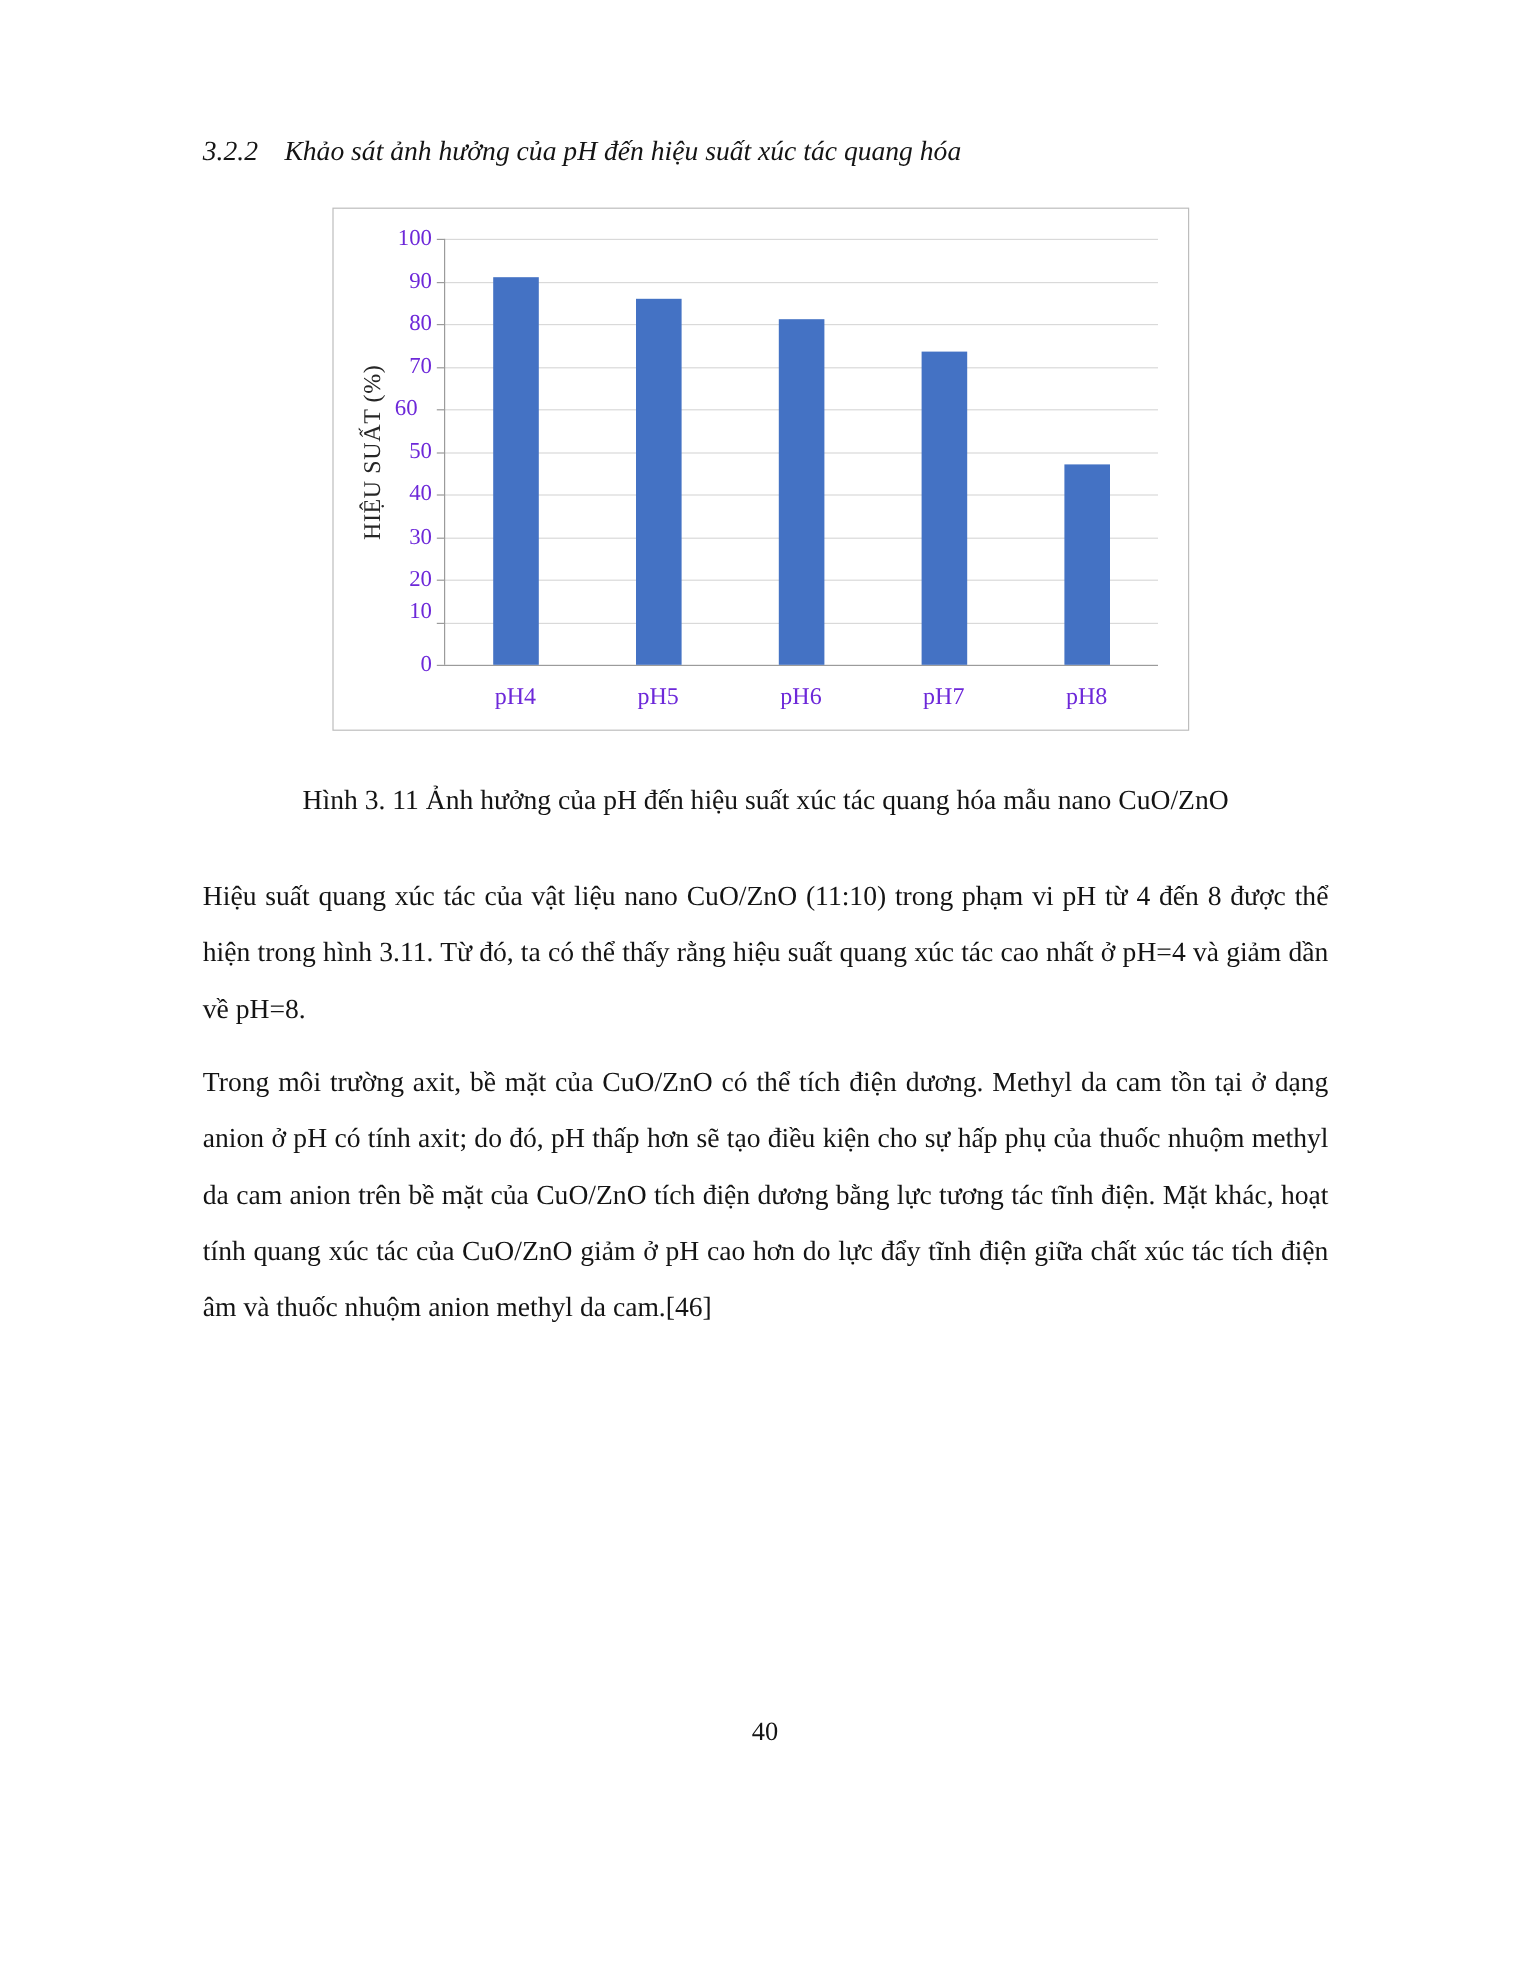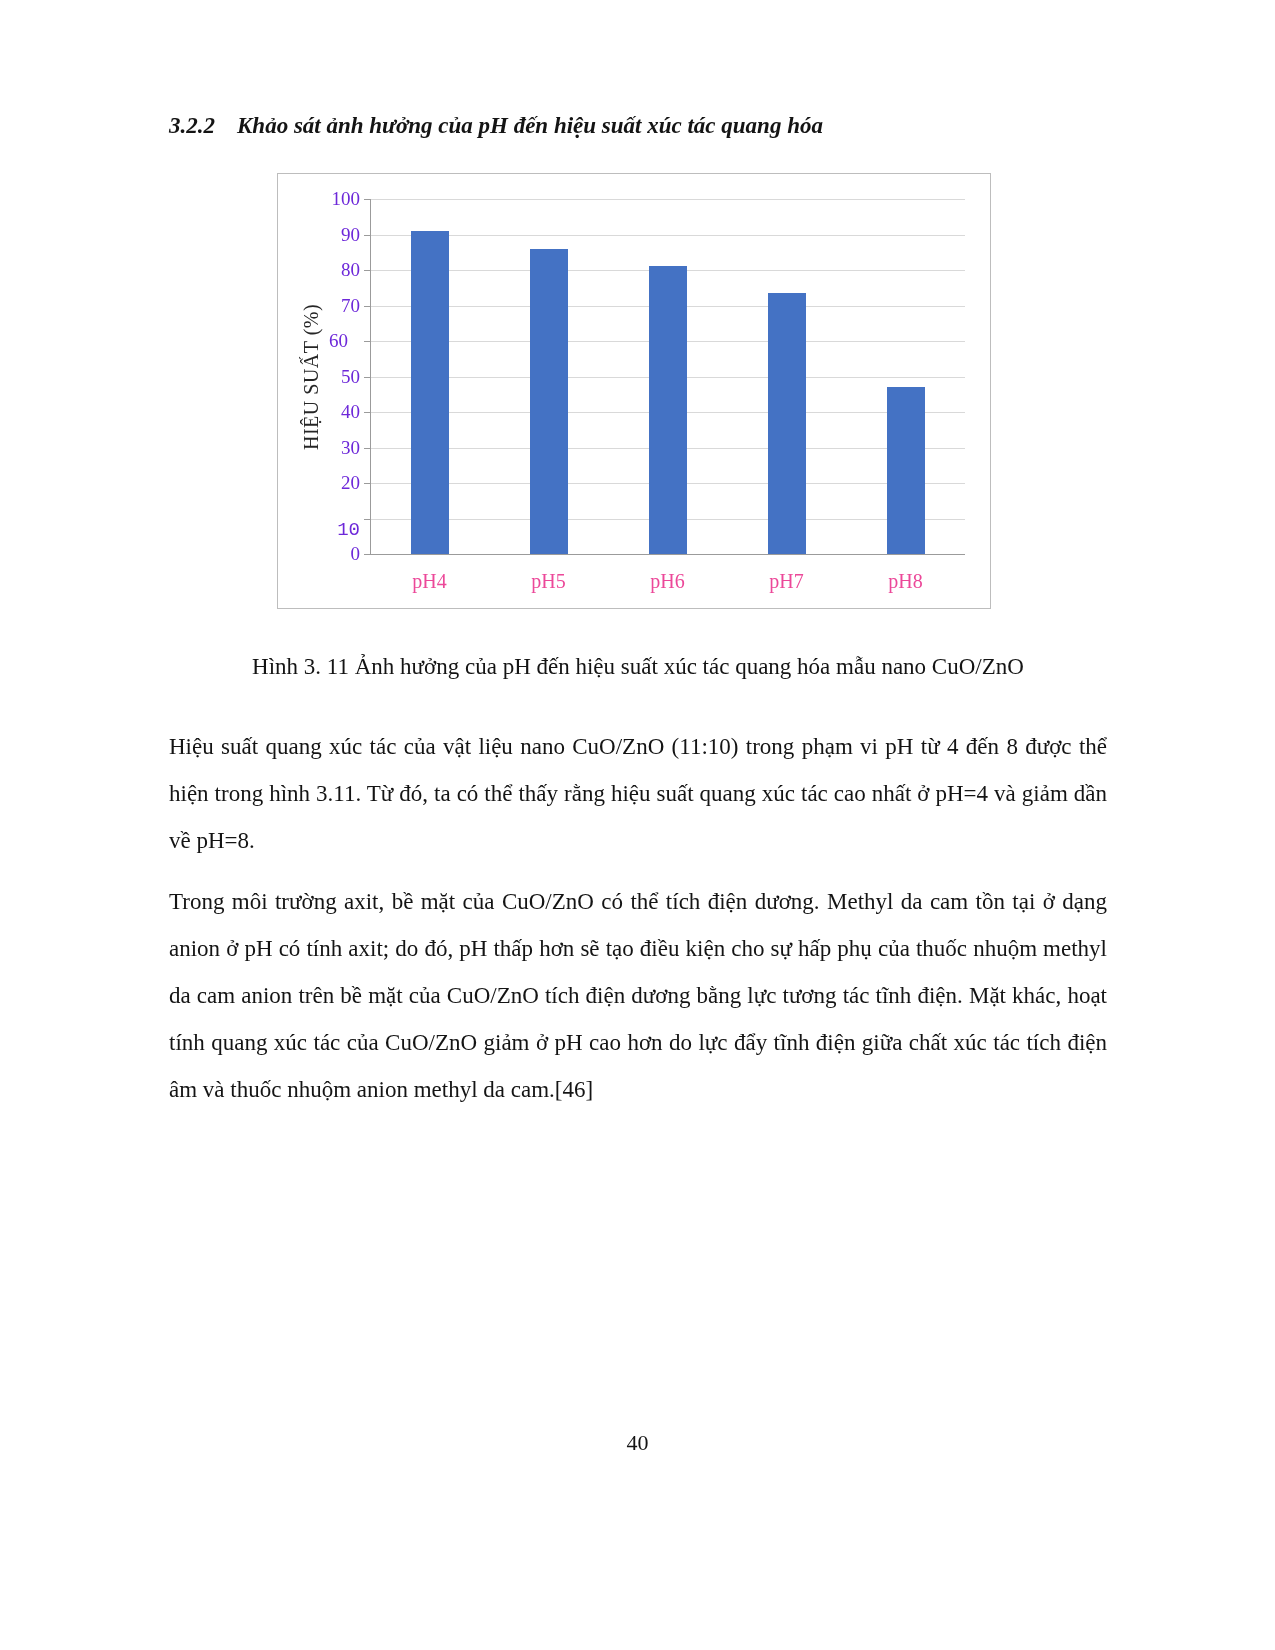--- a/index.html
+++ b/index.html
@@ -13,21 +13,21 @@
     overflow: hidden;
   }
   .content {
     position: absolute;
     left: 169px;
     top: 113px;
     width: 938px;
   }
   .section-heading {
     font-size: 23px;
-    font-weight: bold;
+    font-weight: normal;
     font-style: italic;
     white-space: nowrap;
   }
   .section-heading .num { margin-right: 22px; }
 
   
   .chart-frame {
     position: relative;
     width: 712px;
     height: 434px;
@@ -58,21 +58,21 @@
     width: 42px;
     font-size: 19px;
     line-height: 22px;
     text-align: right;
     color: #6d28d9;
   }
   .x-tick-label {
     position: absolute;
     font-size: 20px;
     text-align: center;
-    color: #ec4899;
+    color: #6d28d9;
   }
   .bar { position: absolute; width: 38px; }
 
   
   .figure-caption {
     margin-top: 34px;
     text-align: center;
     font-size: 23px;
     line-height: 48px;
   }
@@ -102,21 +102,21 @@
       <span class="num">3.2.2</span><span>Khảo sát ảnh hưởng của pH đến hiệu suất xúc tác quang hóa</span>
     </div>
 
     <div class="chart-frame" id="chart-frame">
       <div class="chart-ylabel">HIỆU SUẤT (%)</div>
 
     <div class="y-tick-mark" style="left: 86px; top: 380px;"></div>
         <div class="y-tick-label" style="left: 40px; top: 369px;">0</div>
         <div class="gridline" style="left: 92px; top: 344.5px; width: 595px;"></div>
         <div class="y-tick-mark" style="left: 86px; top: 344.5px;"></div>
-        <div class="y-tick-label" style="left: 40px; top: 345px; font-family: Liberation Mono, monospace;">10</div>
+        <div class="y-tick-label" style="left: 40px; top: 325px;">10</div>
         <div class="gridline" style="left: 92px; top: 309px; width: 595px;"></div>
         <div class="y-tick-mark" style="left: 86px; top: 309px;"></div>
         <div class="y-tick-label" style="left: 40px; top: 298px;">20</div>
         <div class="gridline" style="left: 92px; top: 273.5px; width: 595px;"></div>
         <div class="y-tick-mark" style="left: 86px; top: 273.5px;"></div>
         <div class="y-tick-label" style="left: 40px; top: 262.5px;">30</div>
         <div class="gridline" style="left: 92px; top: 238px; width: 595px;"></div>
         <div class="y-tick-mark" style="left: 86px; top: 238px;"></div>
         <div class="y-tick-label" style="left: 40px; top: 227px;">40</div>
         <div class="gridline" style="left: 92px; top: 202.5px; width: 595px;"></div>

